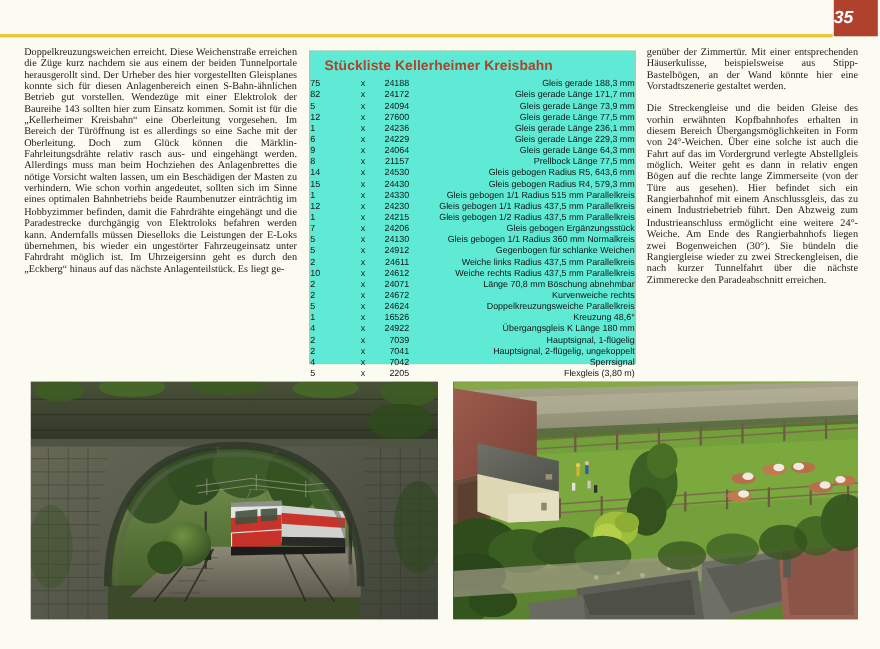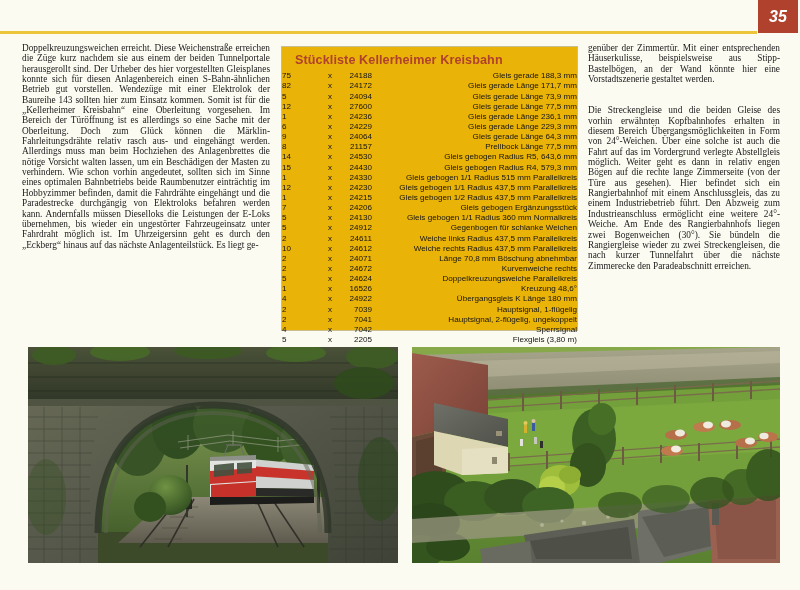--- a/index.html
+++ b/index.html
@@ -39,21 +39,20 @@
     position: absolute;
     right: 2px;
     top: 0;
     width: 40px;
     height: 33px;
     background: #b0412c;
   }
   #page-number {
     display: block;
     width: 100%;
-    text-align: center;
     line-height: 33px;
     color: #ffffff;
     font-family: "Liberation Sans", sans-serif;
     font-weight: bold;
     font-size: 16px;
     font-style: italic;
   }
   #header-rule {
     position: absolute;
     left: 0;
@@ -69,30 +68,30 @@
     font-family: "Liberation Serif", serif;
     font-size: 9.3px;
     line-height: 10.35px;
     text-align: justify;
     color: #1a1a1a;
     hyphens: none;
   }
   #col-left  { left: 22px;  top: 43px; width: 248px; }
   #col-right { left: 588px; top: 43px; width: 192px; }
   .body-col p { margin: 0; }
-  .body-col p + p { margin-top: 21px; }
+  .body-col p + p { margin-top: 10px; }
 
   
   #parts-box {
     position: absolute;
     left: 281px;
     top: 46px;
     width: 297px;
     height: 285px;
-    background: #eab308;
+    background: #5eead4;
     border: 1px solid #c9bd91;
   }
   #parts-title {
     font-family: "Liberation Sans", sans-serif;
     font-weight: bold;
     font-size: 12.6px;
     color: #b0412c;
     padding: 6px 0 4px 13px;
     letter-spacing: 0.1px;
     white-space: nowrap;

